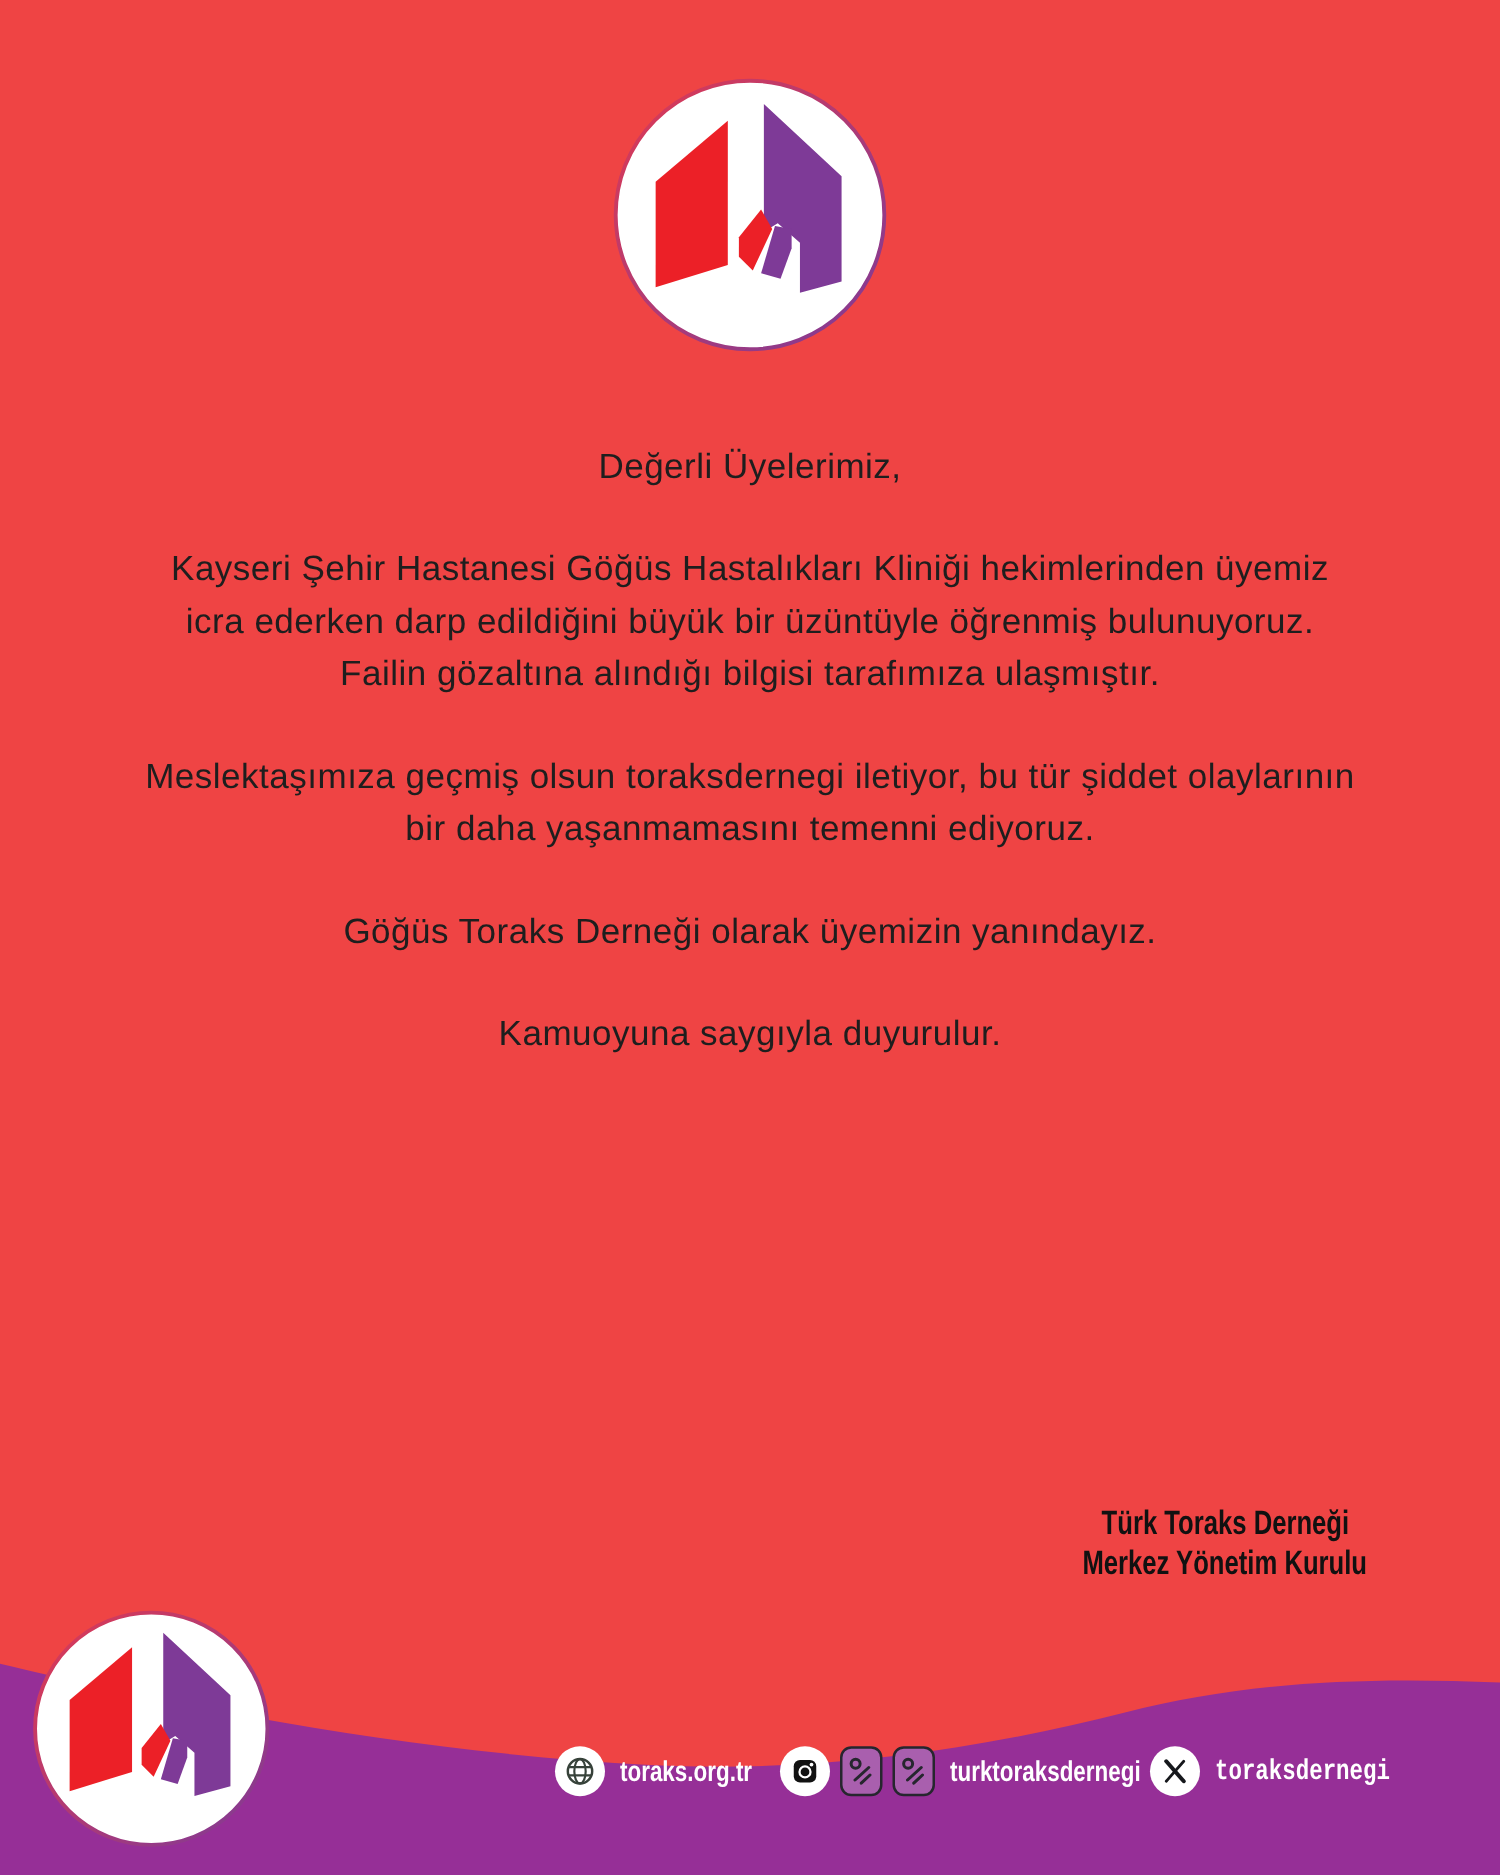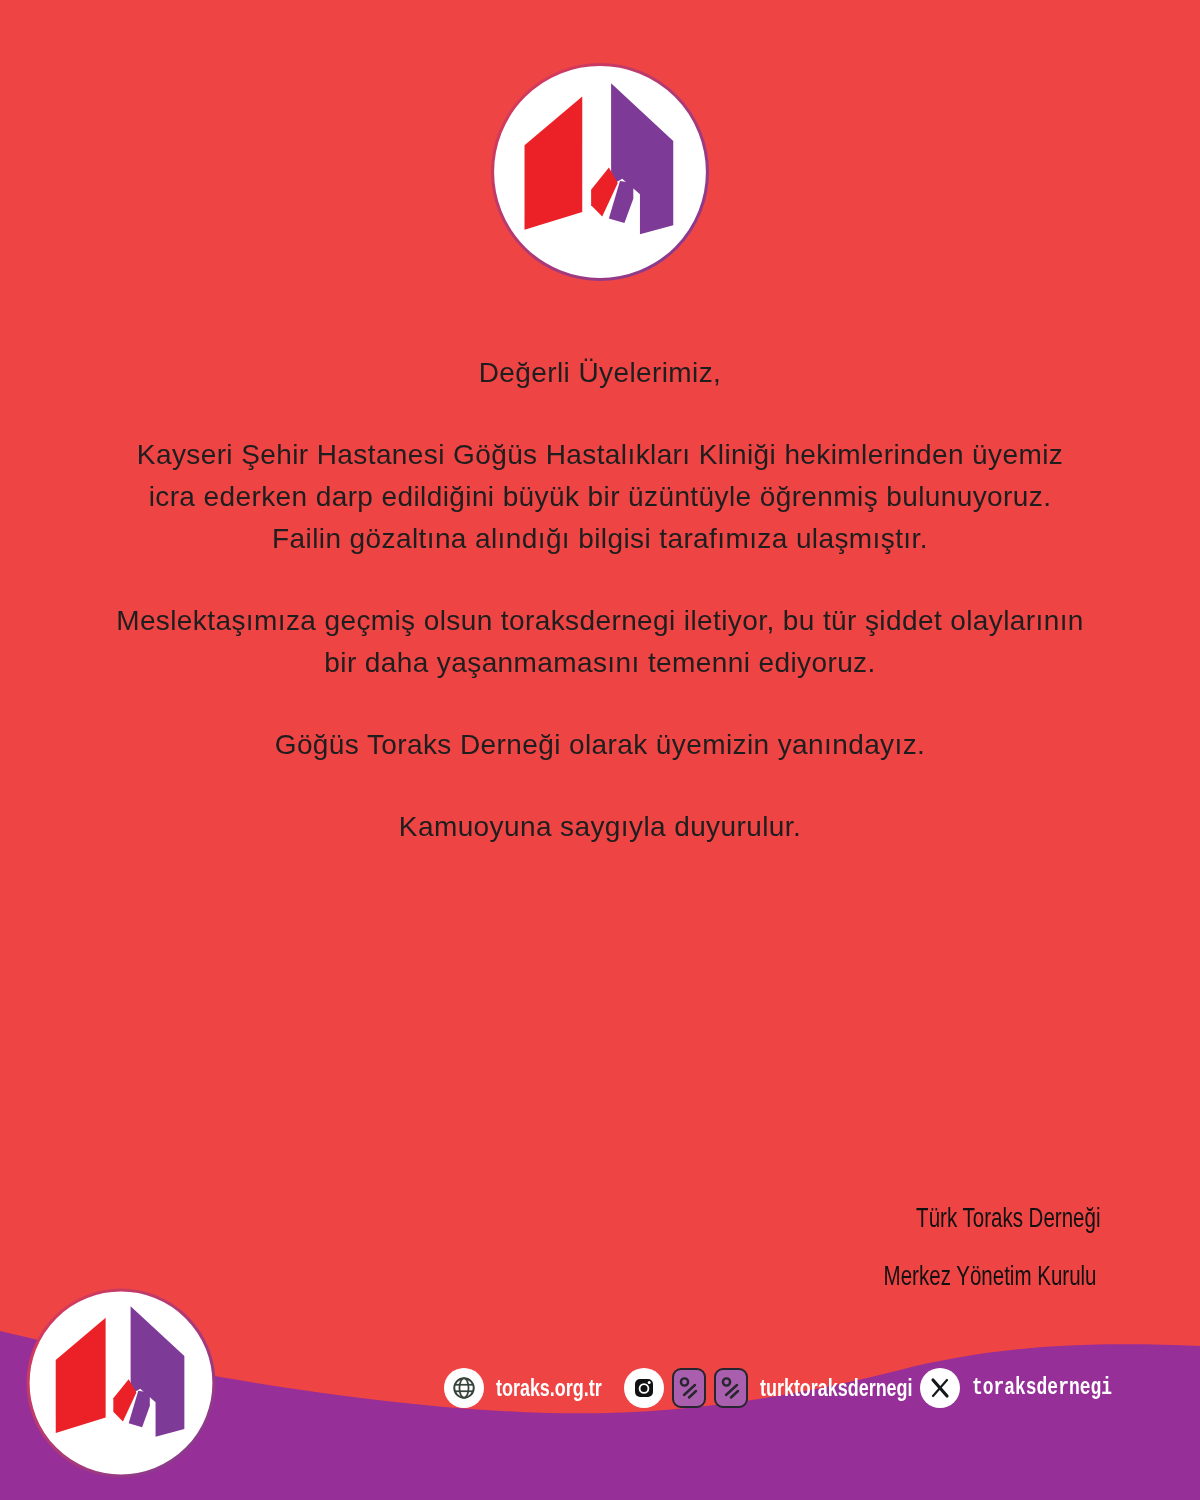--- a/index.html
+++ b/index.html
@@ -11,26 +11,26 @@
   .logo-bottom{position:absolute;left:25px;top:1287px;width:192px;height:192px;z-index:3;}
 
   
   .content{position:absolute;left:0;top:352px;width:100%;text-align:center;
            color:var(--text,#1e1e1e);font-size:28px;line-height:42px;letter-spacing:.4px;}
   .content .block{margin:0 auto 40px auto;}
   .content .line{white-space:nowrap;}
 
   
   .signature{position:absolute;right:70px;top:1202px;display:flex;flex-direction:column;
-             align-items:flex-end;color:#111;font-weight:normal;font-size:27px;line-height:32px;gap:26px;}
+             align-items:center;color:#111;font-weight:bold;font-size:27px;line-height:32px;}
   .signature .sig-line{white-space:nowrap;transform:scaleX(.76);transform-origin:center;}
 
   
   .footer-wave{position:absolute;left:0;bottom:0;width:1200px;height:220px;z-index:1;}
-  .footer-row-item{position:absolute;top:1368px;height:40px;display:flex;align-items:center;z-index:4;justify-content:space-between;}
+  .footer-row-item{position:absolute;top:1397px;height:40px;display:flex;align-items:center;z-index:4;justify-content:space-between;}
   .grp-website{left:444px;}
   .grp-instagram{left:624px;}
   .grp-x{left:920px;font-family:Liberation Mono, monospace;}
   .icon-circle{width:40px;height:40px;border-radius:50%;background:#fff;display:flex;
                align-items:center;justify-content:center;flex:0 0 auto;}
   .app-badge{width:34px;height:40px;border-radius:9px;background:#a95fae;
              border:2.5px solid #26262e;box-sizing:border-box;display:flex;
              align-items:center;justify-content:center;flex:0 0 auto;margin-left:8px;}
   .footer-label{color:#fff;font-weight:bold;font-size:23px;white-space:nowrap;
                 transform:scaleX(.78);transform-origin:left center;margin-left:12px;}

